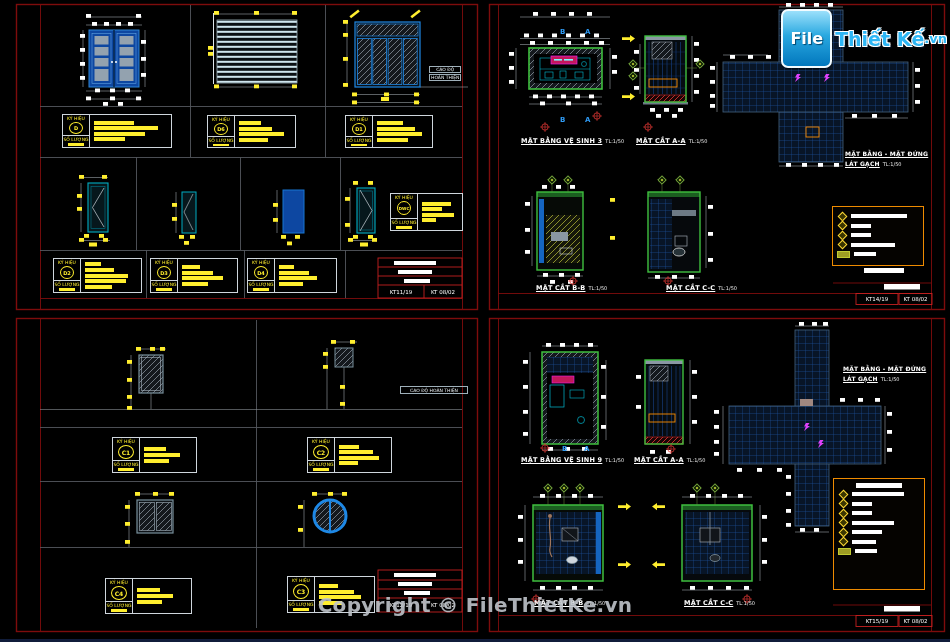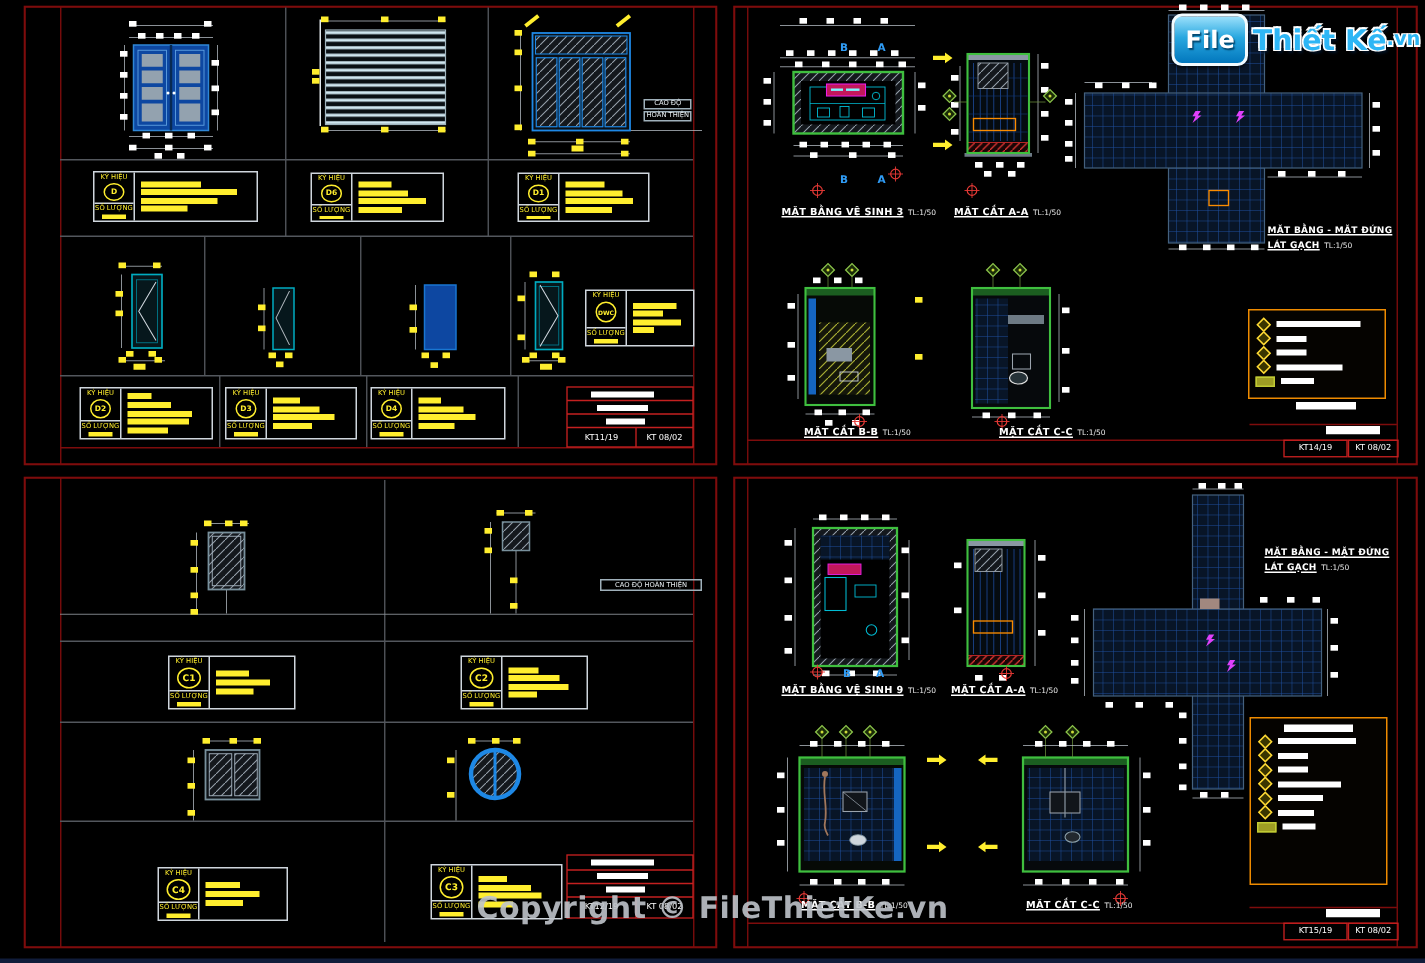--- a/index.html
+++ b/index.html
@@ -34,21 +34,21 @@
   .legend{position:absolute;border:1.2px solid #ef8b00;background:rgba(20,10,0,.25);padding:3px 4px;box-sizing:border-box;}
   .lg-row{display:flex;align-items:center;margin:2.5px 0;}
   .lg-dia{width:5px;height:5px;border:1px solid #fdd835;background:#3a3500;transform:rotate(45deg);margin:0 5px 0 2px;flex:none;}
   .lg-chip{width:11px;height:5px;background:#9e9d24;border:0.5px solid #c0ca33;margin-right:4px;flex:none;}
   .lg-bar{height:4px;background:#fff;}
   .lg-title{height:4.5px;background:#fff;margin:1px auto 3px;}
   .wmark{position:absolute;left:50%;transform:translateX(-50%);top:593px;font-size:20px;font-weight:bold;
          color:#bfc4ca;opacity:0.9;letter-spacing:0.3px;white-space:nowrap;z-index:50;}
   .logo{position:absolute;top:9px;right:3px;display:flex;align-items:center;z-index:60;}
   .logo-file{background:linear-gradient(180deg,#9be0fb,#29a8e0 45%,#0277bd);border:2px solid #f2fbff;border-radius:7px;
-             color:#fff;font-weight:bold;font-size:16px;padding:6px 7px;text-shadow:1px 1px 1px #01466e;box-shadow:0 1px 2px rgba(0,0,0,.6);}
+             color:#fff;font-weight:bold;font-size:16px;padding:18px 7px;text-shadow:1px 1px 1px #01466e;box-shadow:0 1px 2px rgba(0,0,0,.6);}
   .logo-tk{color:#2eb6f5;font-weight:800;font-size:19px;margin-left:3px;
            text-shadow:-1px -1px 0 #fff,1px -1px 0 #fff,-1px 1px 0 #fff,1px 1px 0 #fff,2px 2px 2px #001226;}
   .logo-vn{color:#2eb6f5;font-weight:800;font-size:13px;
            text-shadow:-1px -1px 0 #fff,1px -1px 0 #fff,-1px 1px 0 #fff,1px 1px 0 #fff;}
   .bottombar{position:absolute;left:0;bottom:0;width:100%;height:3px;background:#101c3a;}
 </style>
 </head>
 <body>
 
 <div class="canvas">

